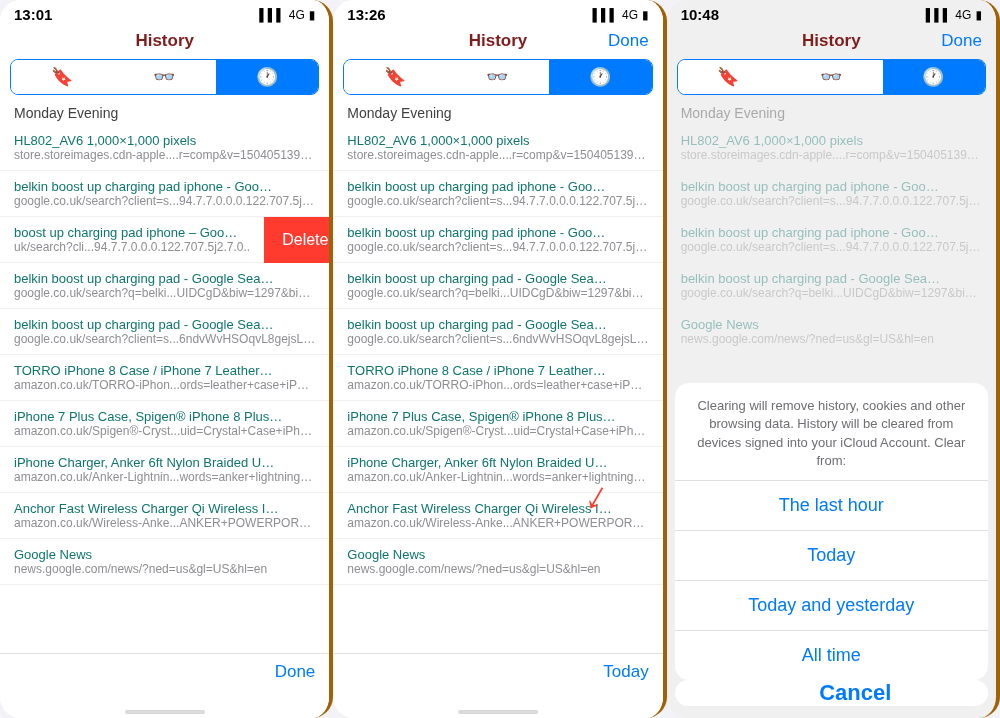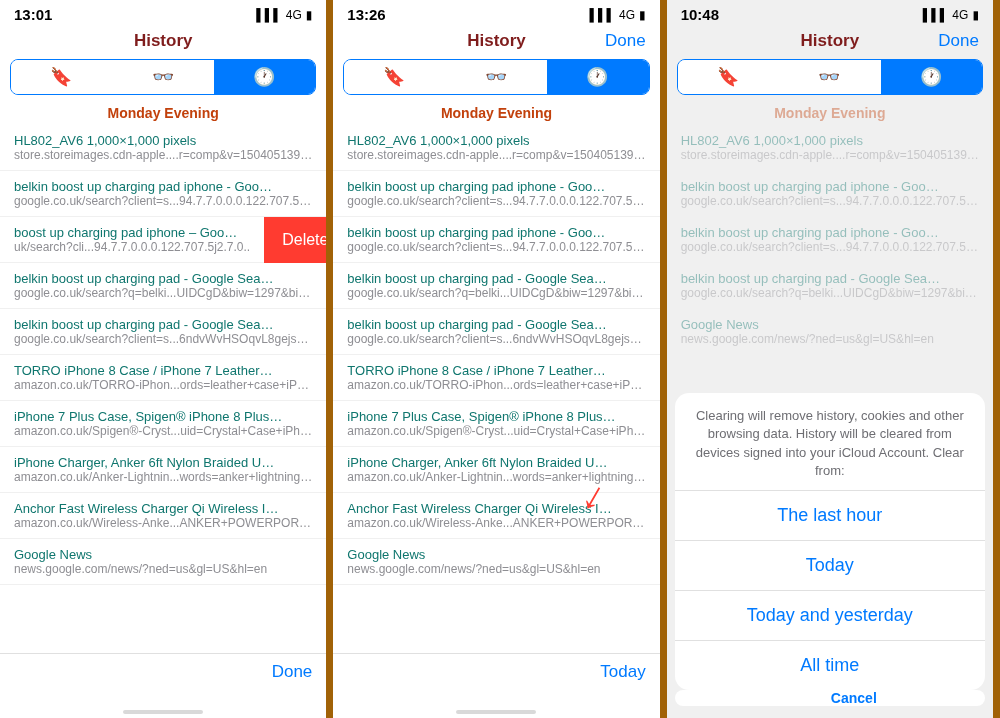--- a/index.html
+++ b/index.html
@@ -12,23 +12,24 @@
       background: #f2f2f7;
       overflow: hidden;
     }
 
     
     .phone-panel {
       flex: 1;
       display: flex;
       flex-direction: column;
       background: #fff;
-      border-right: 7px solid #a16207;
+      border-right: 4px solid #a16207;
       position: relative;
       overflow: hidden;
+      border-radius: 21px;
     }
 
     
     .status-bar {
       display: flex;
       justify-content: space-between;
       align-items: center;
       padding: 6px 14px 4px;
       background: #fff;
     }
@@ -87,24 +88,23 @@
       background: #007aff;
       color: #fff;
     }
     .tab-item:not(.active) {
       color: #007aff;
     }
 
     
     .section-header {
       font-size: 14px;
-      font-weight: 700;
-      color: #c2410c;
+      font-weight: 400;
+      color: #404040;
       padding: 2px 14px 4px;
-      text-align: center;
     }
 
     
     .history-list {
       flex: 1;
       overflow: hidden;
     }
     .history-item {
       padding: 8px 14px;
       border-bottom: 1px solid #f0f0f0;
@@ -239,21 +239,21 @@
     .action-sheet-cancel {
       background: rgba(255,255,255,0.97);
       border-radius: 14px;
       overflow: hidden;
     }
     .cancel-option {
       display: flex;
       justify-content: center;
       align-items: center;
       padding: 0;
-      font-size: 14px;
+      font-size: 22px;
       font-weight: 600;
       color: #007aff;
       cursor: pointer;
       margin-left: 48px;
     }
 
     
     .arrow-decoration {
       position: absolute;
       bottom: 200px;

